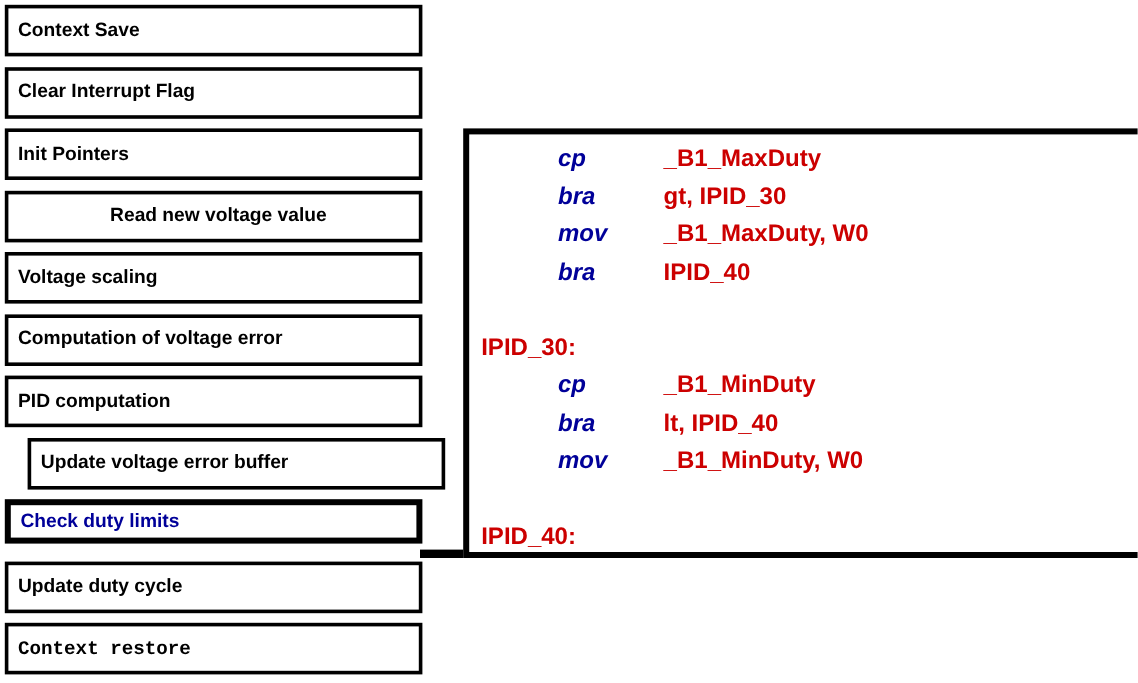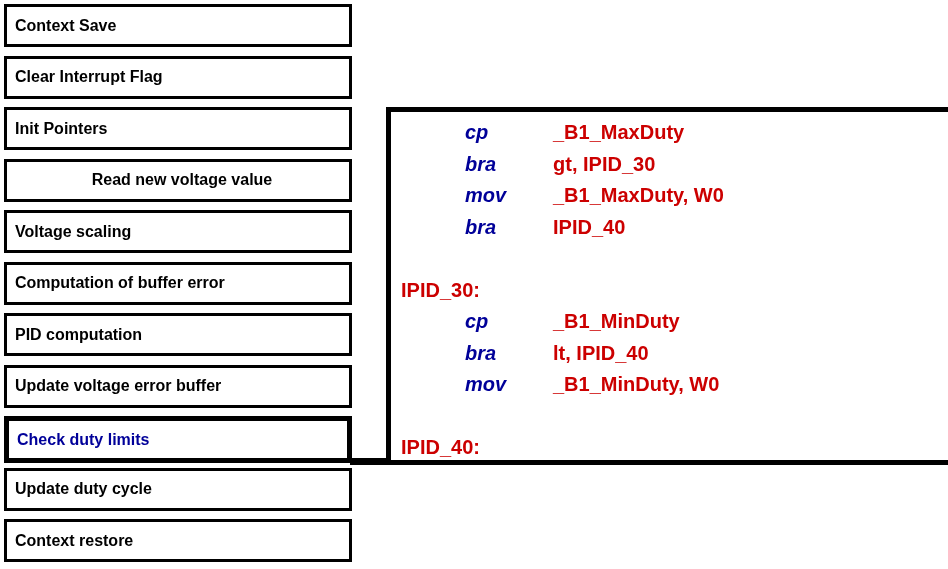--- a/index.html
+++ b/index.html
@@ -22,21 +22,21 @@
     display: flex;
     align-items: center;
     padding-left: 8px;
     font-weight: bold;
     font-size: 16px;
     color: #000000;
     white-space: nowrap;
   }
   .flow-step.highlight {
     border-width: 5px;
-    height: 47px;
+    height: 37px;
     color: var(--accent-blue, #000099);
   }
   #code-box {
     position: absolute;
     left: 386px;
     top: 107px;
     width: 600px;  
     height: 358px;
     box-sizing: border-box;
     border: 5px solid var(--line-black, #000);
@@ -86,35 +86,35 @@
       <div class="flow-step" style="top: 107px;">
         <span>Init Pointers</span>
       </div>
       <div class="flow-step" style="top: 158.5px; justify-content: center;">
         <span>Read new voltage value</span>
       </div>
       <div class="flow-step" style="top: 210px; align-items: center;">
         <span>Voltage scaling</span>
       </div>
       <div class="flow-step" style="top: 261.5px;">
-        <span>Computation of buffer error</span>
+        <span>Computation of voltage error</span>
       </div>
       <div class="flow-step" style="top: 313px; align-items: center;">
         <span>PID computation</span>
       </div>
-      <div class="flow-step" style="top: 364.5px;">
+      <div class="flow-step" style="top: 364.5px; margin-left: 19px;">
         <span>Update voltage error buffer</span>
       </div>
       <div class="flow-step highlight" style="top: 416px;">
         <span>Check duty limits</span>
       </div>
       <div class="flow-step" style="top: 467.5px;">
         <span>Update duty cycle</span>
       </div>
-      <div class="flow-step" style="top: 519px;">
+      <div class="flow-step" style="top: 519px; font-family: Liberation Mono, monospace;">
         <span>Context restore</span>
       </div>
     </div>
   <div id="connector"></div>
   <div id="code-box">
       <div class="code-line"><span class="opcode">cp</span><span class="operands">_B1_MaxDuty</span></div>
       <div class="code-line"><span class="opcode">bra</span><span class="operands">gt, IPID_30</span></div>
       <div class="code-line"><span class="opcode">mov</span><span class="operands">_B1_MaxDuty, W0</span></div>
       <div class="code-line"><span class="opcode">bra</span><span class="operands">IPID_40</span></div>
       <div class="code-line"></div>

